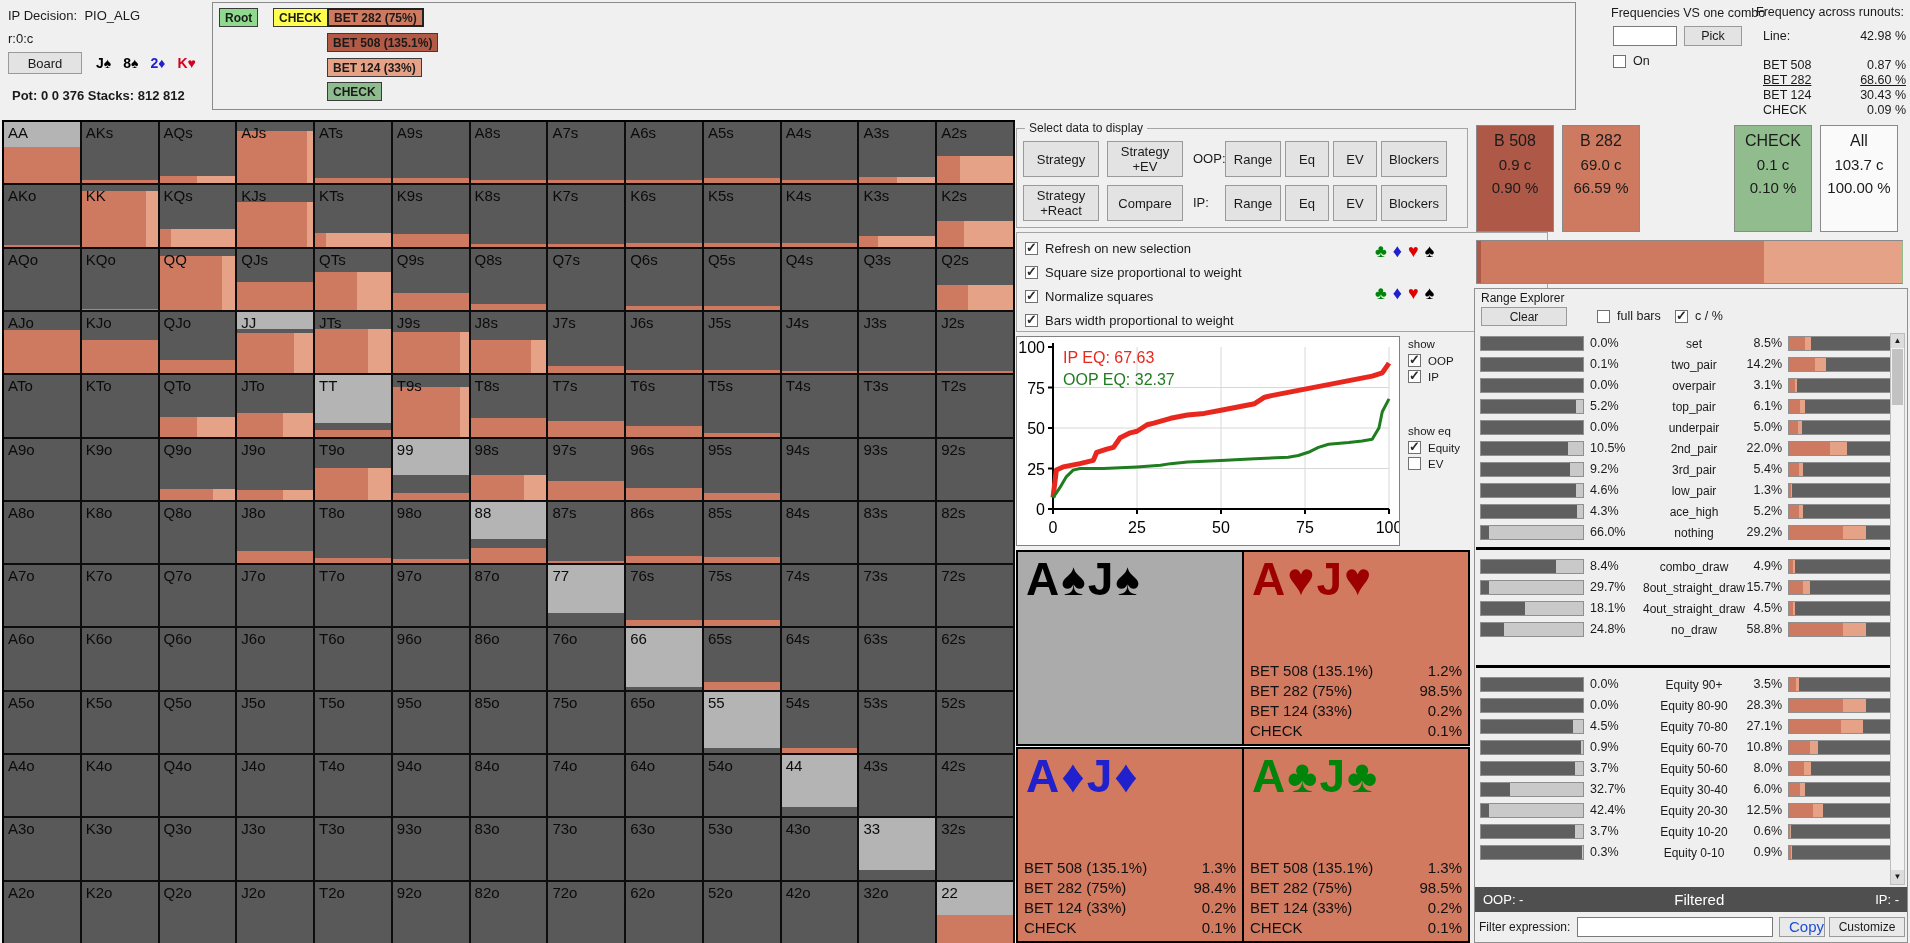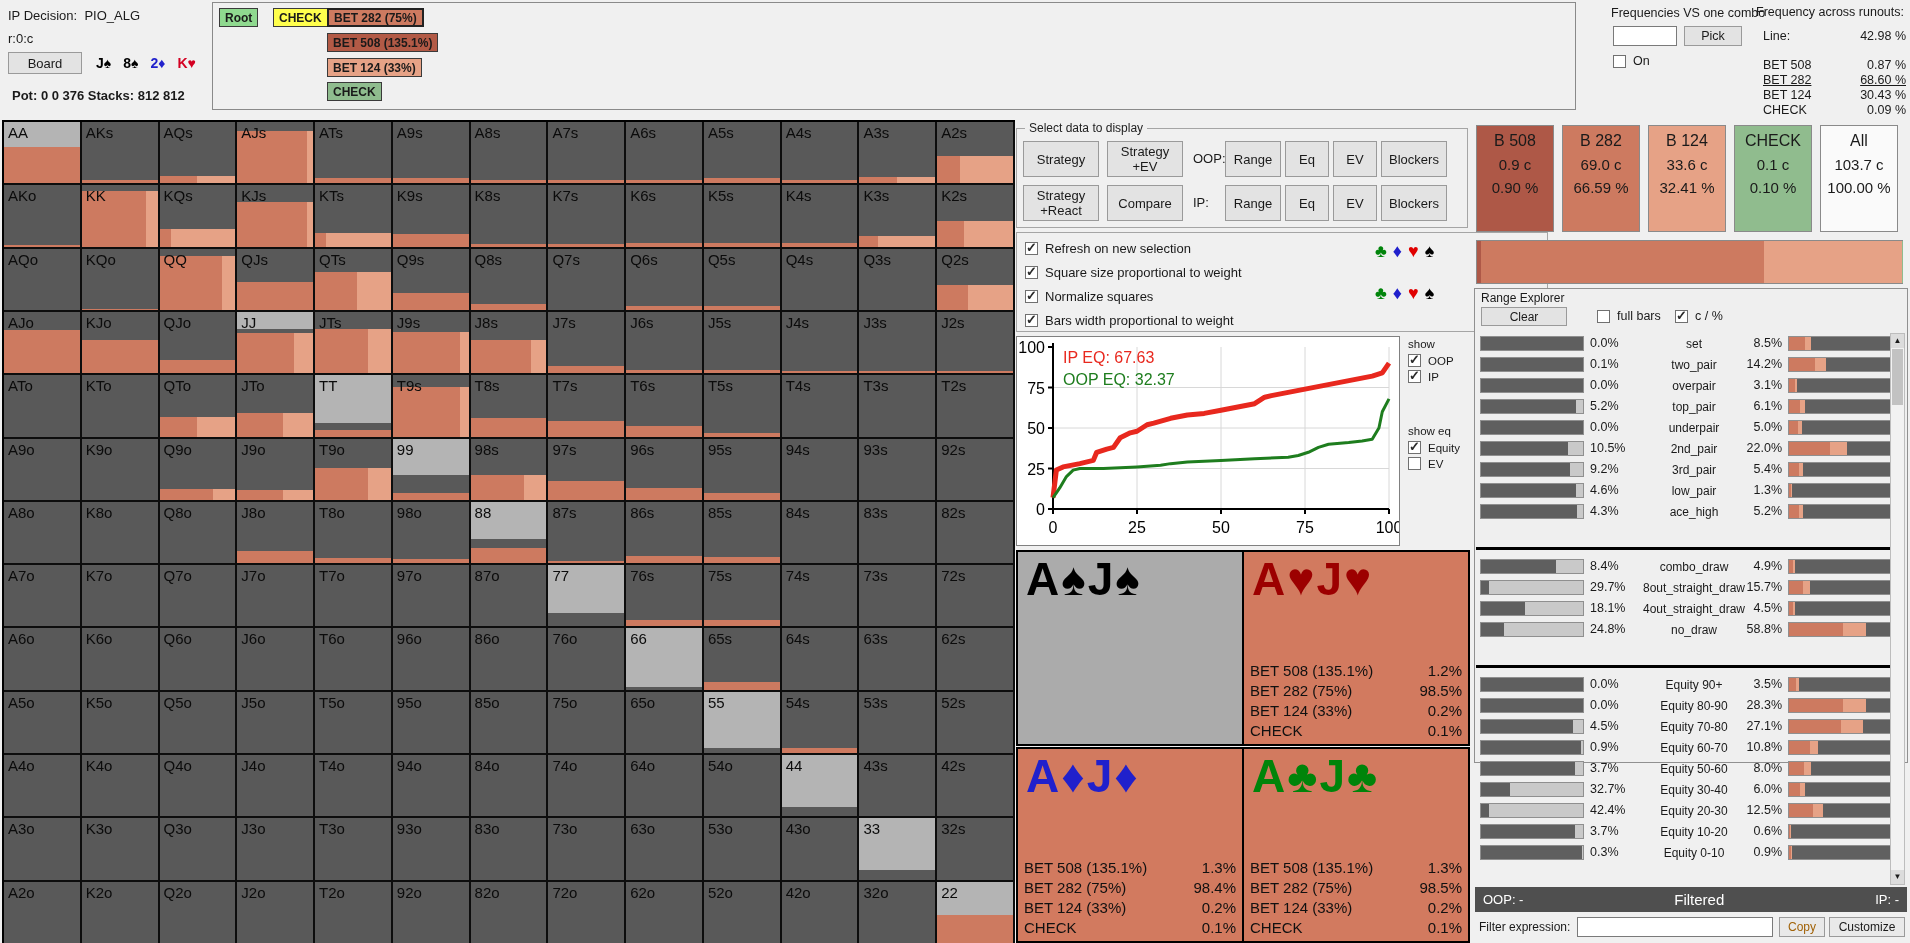--- a/index.html
+++ b/index.html
@@ -1058,45 +1058,40 @@
       <div class="acol" style="left: 0px; width: 78px; background: rgb(174, 88, 71);">
         <div style="font-size: 16px;">B 508</div>
         <div>0.9 c</div>
         <div>0.90 %</div>
       </div>
       <div class="acol" style="left: 86px; width: 78px; background: rgb(205, 122, 96);">
         <div style="font-size: 16px;">B 282</div>
         <div>69.0 c</div>
         <div>66.59 %</div>
       </div>
-      <div class="acol" style="left: 172px; width: 78px; background: rgb(230, 162, 134);">
-        <div style="font-size: 16px;">B 124</div>
-        <div>33.6 c</div>
-        <div>32.41 %</div>
-      </div>
       <div class="acol" style="left: 258px; width: 78px; background: rgb(144, 188, 142);">
         <div style="font-size: 16px;">CHECK</div>
         <div>0.1 c</div>
         <div>0.10 %</div>
       </div>
       <div class="acol" style="left: 344px; width: 78px; background: rgb(250, 250, 250);">
         <div style="font-size: 16px;">All</div>
         <div>103.7 c</div>
         <div>100.00 %</div>
       </div>
     </div>
 
   <div class="abs" style="left:1476px;top:240px;width:427px;height:44px;display:flex;border:1px solid #8a8a8a;box-sizing:border-box;" id="stratbar">
       <div style="height: 100%; width: 0.9%; background: rgb(174, 88, 71);"></div>
       <div style="height: 100%; width: 66.6%; background: rgb(205, 122, 96);"></div>
       <div style="height: 100%; width: 32.4%; background: rgb(230, 162, 134);"></div>
       <div style="height: 100%; width: 0.1%; background: rgb(144, 188, 142);"></div>
     </div>
 
-  <div class="abs" style="left:1474px;top:288px;width:434px;height:475px;border:1px solid #909090;box-sizing:border-box;background:#efefef;">
+  <div class="abs" style="left:1474px;top:288px;width:434px;height:655px;border:1px solid #909090;box-sizing:border-box;background:#efefef;">
     <div style="position:absolute;left:6px;top:2px;font-size:12px;">Range Explorer</div>
     <div class="btn" style="position:absolute;left:6px;top:18px;width:86px;height:19px;font-size:12px;">Clear</div>
     <div class="cbrow" style="left:122px;top:20px;">
         <span class="cb"></span>
         <span class="smalltxt">full bars</span>
       </div>
     <div class="cbrow" style="left:200px;top:20px;">
         <span class="cb on"></span>
         <span class="smalltxt">c / %</span>
       </div>
@@ -1203,20 +1198,32 @@
               <div class="dk" style="width: 93.9675%;"></div>
             </div>
             <div class="lpct">4.3%</div>
             <div class="rlabel">ace_high</div>
             <div class="rpct">5.2%</div>
             <div class="rbar">
               <div style="height: 100%; width: 9.23389%; background: rgb(205, 122, 96);"></div>
               <div style="height: 100%; width: 3.95738%; background: rgb(230, 162, 134);"></div>
             </div>
           </div>
+          <div class="rrow">
+            <div class="lbar">
+              <div class="dk" style="width: 7.40741%;"></div>
+            </div>
+            <div class="lpct">66.0%</div>
+            <div class="rlabel">nothing</div>
+            <div class="rpct">29.2%</div>
+            <div class="rbar">
+              <div style="height: 100%; width: 51.8519%; background: rgb(205, 122, 96);"></div>
+              <div style="height: 100%; width: 22.2222%; background: rgb(230, 162, 134);"></div>
+            </div>
+          </div>
         </div>
         <div class="sep" style="top: 258px;"></div>
         <div style="position: absolute; left: 1px; top: 267px; width: 416px;">
           <div class="rrow">
             <div class="lbar">
               <div class="dk" style="width: 73.8122%;"></div>
             </div>
             <div class="lpct">8.4%</div>
             <div class="rlabel">combo_draw</div>
             <div class="rpct">4.9%</div>
@@ -1383,18 +1390,18 @@
 
     <div style="position:absolute;left:0;top:598px;width:100%;height:25px;background:#4f4f4f;color:#fff;display:flex;align-items:center;">
       <span style="margin-left:8px;font-size:13px;">OOP: -</span>
       <span style="flex:1;text-align:center;font-size:15px;">Filtered</span>
       <span style="margin-right:8px;font-size:13px;">IP: -</span>
     </div>
 
     <div style="position:absolute;left:0;top:624px;width:100%;height:29px;">
       <span style="position:absolute;left:4px;top:7px;font-size:12px;">Filter expression:</span>
       <input class="txt" style="position: absolute; left: 102px; top: 4px; width: 196px; height: 20px;" value="">
-      <span style="position:absolute;left:304px;top:4px;width:44px;height:18px;border:1px solid #9a9a9a;background:#e9e9e9;color:#a16207;text-align:center;font-size:12px;line-height:18px;display:inline-block;">Copy</span>
+      <span style="position:absolute;left:304px;top:4px;width:44px;height:18px;border:1px solid #9a9a9a;background:#e9e9e9;color:#1d4ed8;text-align:right;font-size:15px;line-height:18px;display:inline-block;">Copy</span>
       <span style="position:absolute;left:354px;top:4px;width:74px;height:18px;border:1px solid #9a9a9a;background:#e9e9e9;text-align:center;font-size:12px;line-height:18px;display:inline-block;">Customize</span>
     </div>
   </div>
 
 </div>
 
 </body></html>

